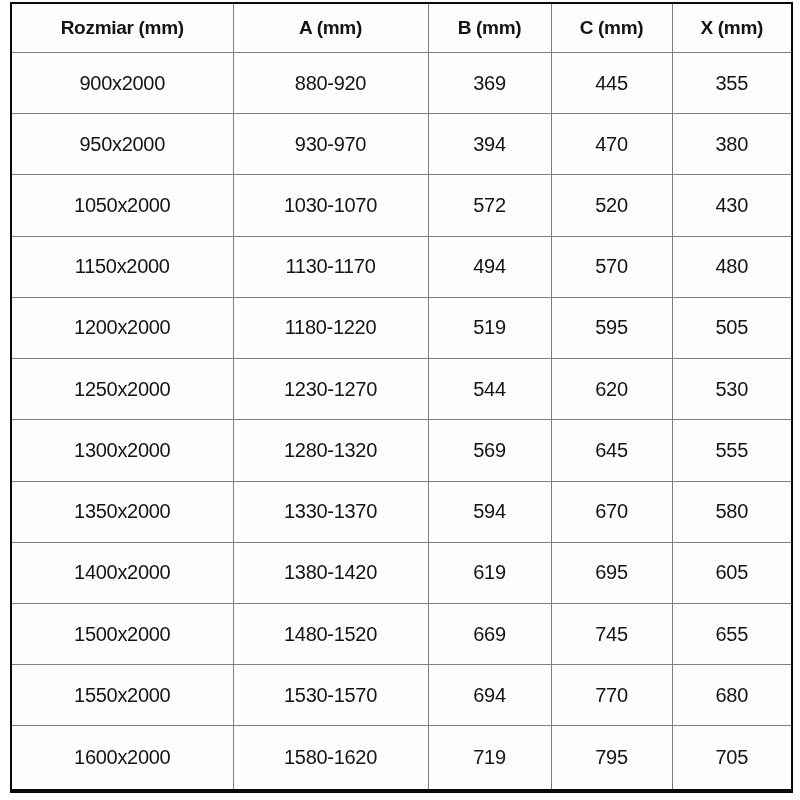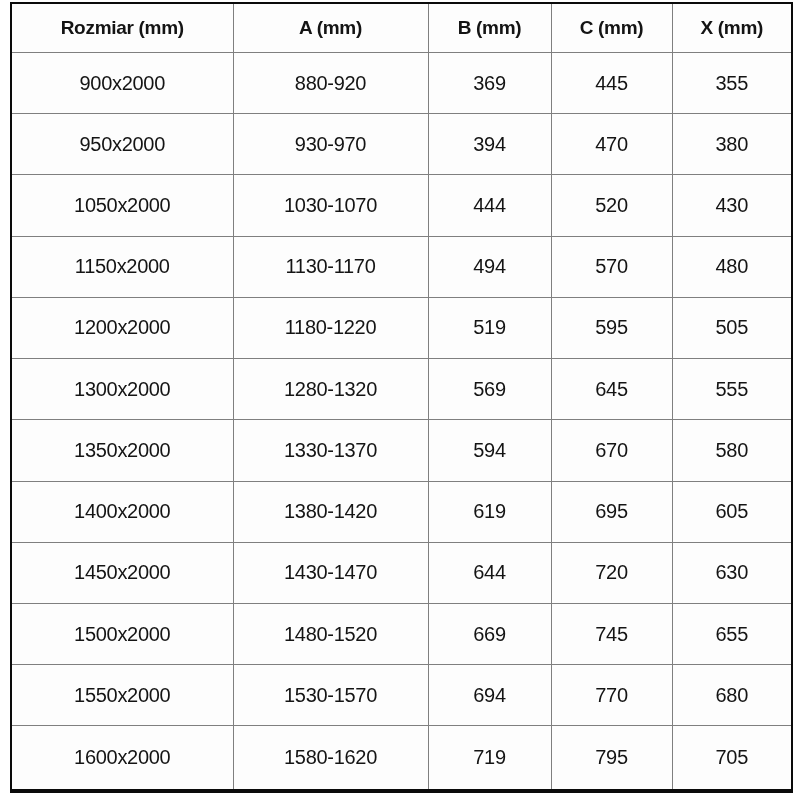--- a/index.html
+++ b/index.html
@@ -85,37 +85,44 @@
         <tr>
           <td>950x2000</td>
           <td>930-970</td>
           <td>394</td>
           <td>470</td>
           <td>380</td>
         </tr>
         <tr>
           <td>1050x2000</td>
           <td>1030-1070</td>
-          <td>444</td>
+          <td>572</td>
           <td>520</td>
           <td>430</td>
         </tr>
         <tr>
           <td>1150x2000</td>
           <td>1130-1170</td>
           <td>494</td>
           <td>570</td>
           <td>480</td>
         </tr>
         <tr>
           <td>1200x2000</td>
           <td>1180-1220</td>
           <td>519</td>
           <td>595</td>
           <td>505</td>
+        </tr>
+        <tr>
+          <td>1250x2000</td>
+          <td>1230-1270</td>
+          <td>544</td>
+          <td>620</td>
+          <td>530</td>
         </tr>
         <tr>
           <td>1300x2000</td>
           <td>1280-1320</td>
           <td>569</td>
           <td>645</td>
           <td>555</td>
         </tr>
         <tr>
           <td>1350x2000</td>
@@ -123,27 +130,20 @@
           <td>594</td>
           <td>670</td>
           <td>580</td>
         </tr>
         <tr>
           <td>1400x2000</td>
           <td>1380-1420</td>
           <td>619</td>
           <td>695</td>
           <td>605</td>
-        </tr>
-        <tr>
-          <td>1450x2000</td>
-          <td>1430-1470</td>
-          <td>644</td>
-          <td>720</td>
-          <td>630</td>
         </tr>
         <tr>
           <td>1500x2000</td>
           <td>1480-1520</td>
           <td>669</td>
           <td>745</td>
           <td>655</td>
         </tr>
         <tr>
           <td>1550x2000</td>

